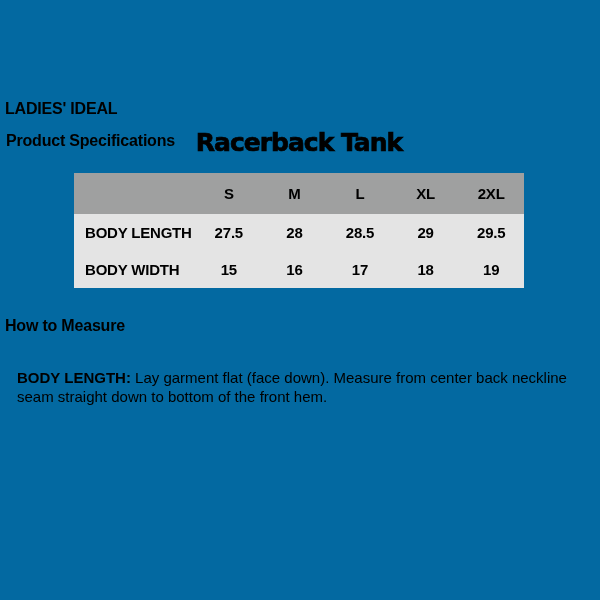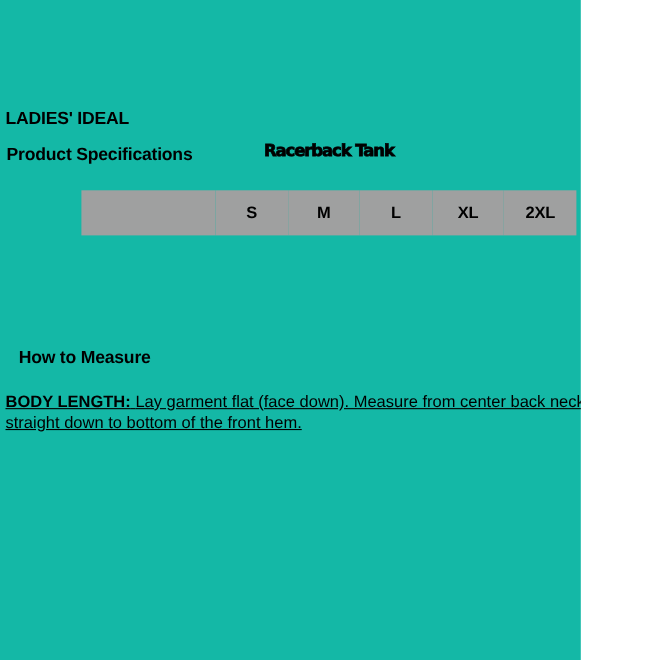--- a/index.html
+++ b/index.html
@@ -1,23 +1,23 @@
 <!DOCTYPE html>
 <html><head>
 <meta charset="utf-8">
 <style>
   * { margin: 0; padding: 0; box-sizing: border-box; }
   html, body { background: #ffffff; }
   body { font-family: "Liberation Sans", sans-serif; color: #000000; }
 
   #page {
     position: relative;
-    width: 528px;
+    width: 600px;
     height: 600px;
-    background: #14b8a6;
+    background: #0369a1;
     overflow: hidden;
   }
 
   .brand {
     position: absolute;
     left: 5px; top: 100px;
     font-size: 16px;
     font-weight: bold;
     letter-spacing: -0.2px;
   }
@@ -29,21 +29,21 @@
     font-weight: bold;
     letter-spacing: -0.2px;
   }
 
   .product-title {
     position: absolute;
     left: 74px; top: 128px;
     width: 450px;
     text-align: center;
     font-family: "DejaVu Sans", sans-serif;
-    font-size: 15px;
+    font-size: 25px;
     font-weight: bold;
     letter-spacing: -1px;
     -webkit-text-stroke: 0.7px #000000;
   }
 
   table.size-table {
     position: absolute;
     left: 74px; top: 173px;
     width: 450px;
     border-collapse: collapse;
@@ -59,34 +59,34 @@
   }
   .size-table thead tr { height: 41px; background: #9fa0a0; }
   .size-table tbody tr { height: 37px; background: #e4e4e4; }
   .size-table .row-label {
     text-align: left;
     padding-left: 11px;
   }
 
   .how-heading {
     position: absolute;
-    left: 17px; top: 317px;
+    left: 5px; top: 317px;
     font-size: 16px;
     font-weight: bold;
     letter-spacing: -0.2px;
   }
 
   .instructions {
     position: absolute;
     left: 5px; top: 356px;
     width: 592px;
     font-size: 15px;
     line-height: 19px;
   }
-  .instructions p { margin: 0; text-decoration: underline; }
+  .instructions p { margin: 12px; }
   .instructions p + p { margin-top: 3px; }
   .instructions b { font-weight: bold; }
 </style>
 </head>
 <body>
 
 <div id="page">
 
   <div class="brand">LADIES' IDEAL</div>
 
@@ -107,20 +107,36 @@
       <tr>
         <th class="row-label"></th>
         <th>S</th>
         <th>M</th>
         <th>L</th>
         <th>XL</th>
         <th>2XL</th>
       </tr>
     </thead>
     <tbody>
+      <tr>
+        <td class="row-label">BODY LENGTH</td>
+        <td>27.5</td>
+        <td>28</td>
+        <td>28.5</td>
+        <td>29</td>
+        <td>29.5</td>
+      </tr>
+      <tr>
+        <td class="row-label">BODY WIDTH</td>
+        <td>15</td>
+        <td>16</td>
+        <td>17</td>
+        <td>18</td>
+        <td>19</td>
+      </tr>
     </tbody>
   </table>
 
   <div class="how-heading">How to Measure</div>
 
   <div class="instructions">
     <p><b>BODY LENGTH:</b> <span>Lay garment flat (face down). Measure from center back neckline seam straight down to bottom of the front hem.</span></p>
   </div>
 
 </div>

